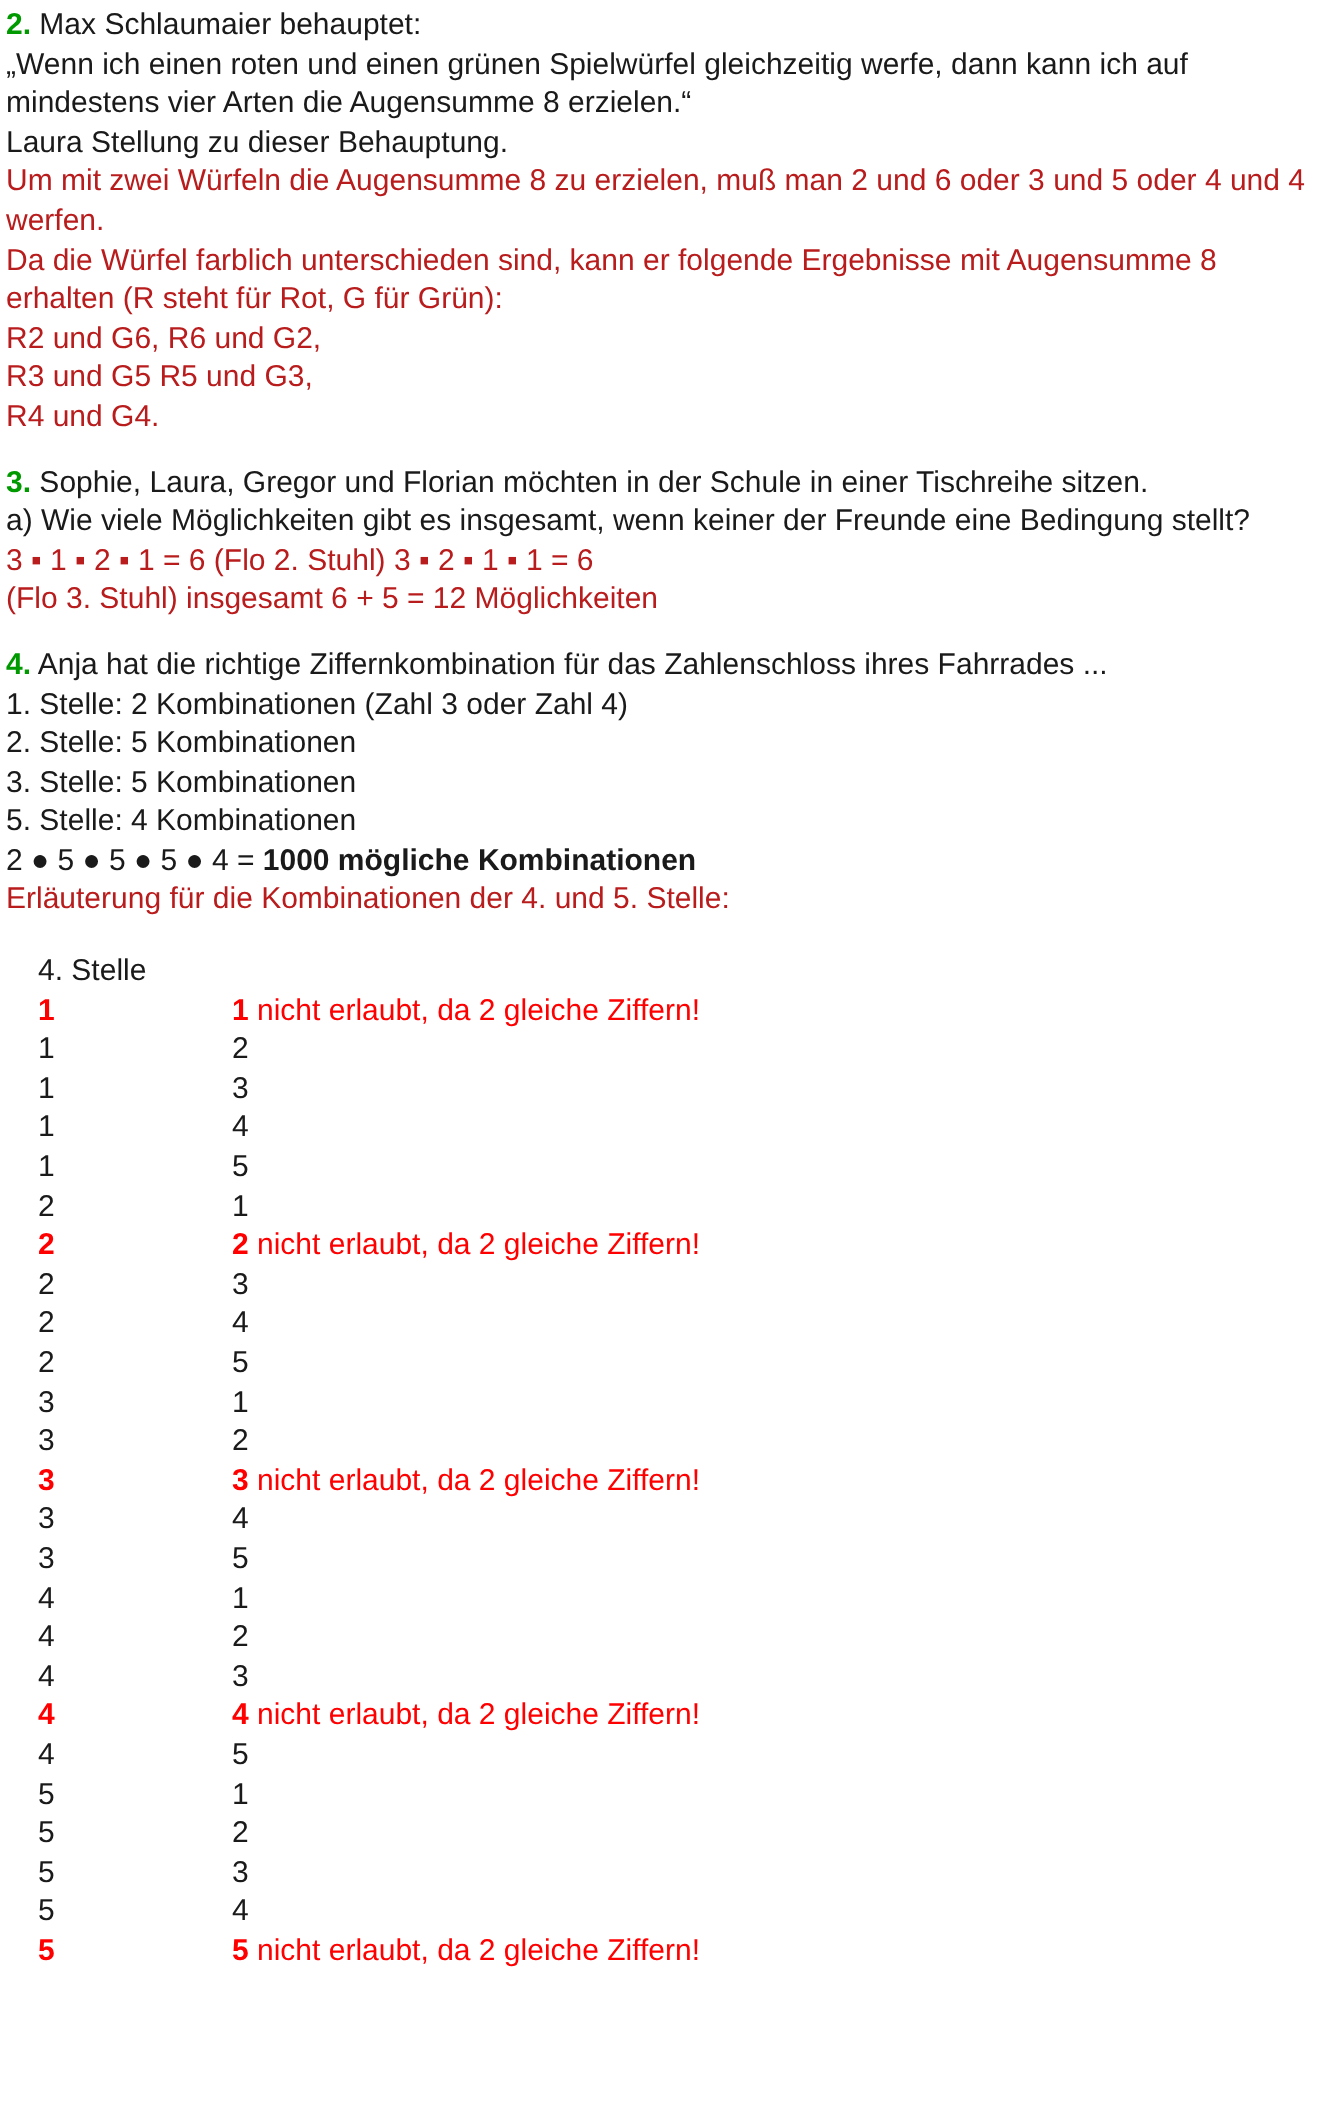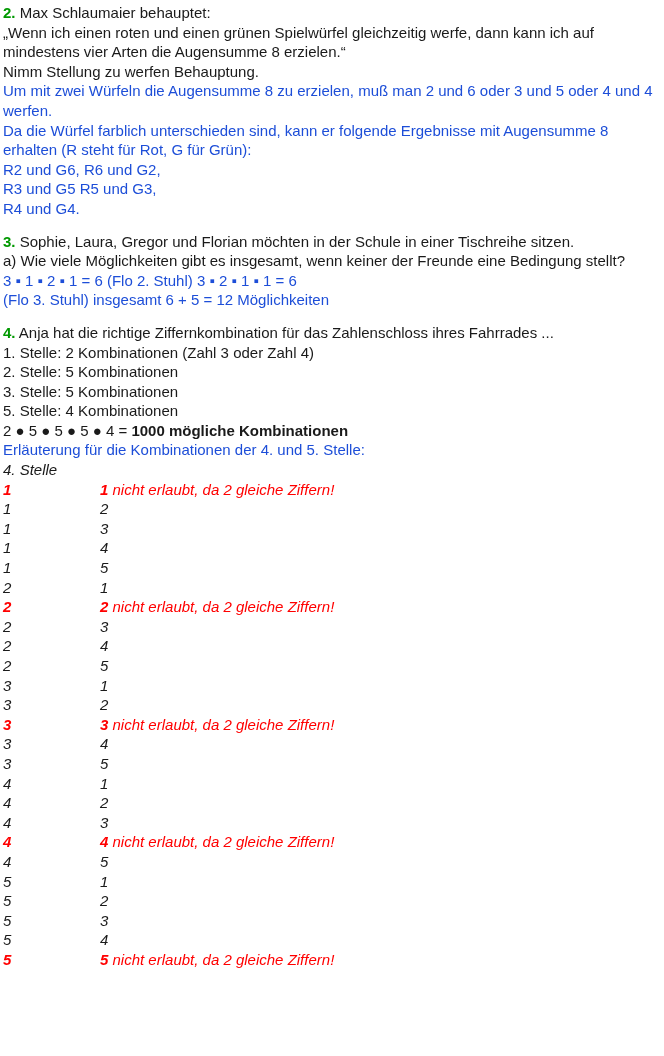--- a/index.html
+++ b/index.html
@@ -31,29 +31,28 @@
   .line {
     white-space: pre-wrap;
     margin: 0;
   }
   .line.wrap { white-space: normal; }
 
   .num-green {
     color: #009900;
     font-weight: bold;
   }
-  .red { color: #1d4ed8; }
+  .red { color: #b91c1c; }
   .black { color: #1a1a1a; }
   .bold { font-weight: bold; }
 
   
   .table {
-    margin: 0;
+    margin: 16px;
     padding: 0;
-    font-style: italic;
   }
   .trow {
     display: flex;
     align-items: baseline;
     height: 19.6px;
     line-height: 19.6px;
   }
   .c1 {
     width: 97px;
     flex: 0 0 97px;
@@ -70,21 +69,21 @@
   .d { display: inline; }
 </style>
 </head>
 <body>
 
 <div class="page">
 
   <div class="block">
     <div class="line wrap"><span class="num-green">2.</span><span class="black"> Max Schlaumaier behauptet:</span></div>
     <div class="line wrap black">„Wenn ich einen roten und einen grünen Spielwürfel gleichzeitig werfe, dann kann ich auf mindestens vier Arten die Augensumme 8 erzielen.“</div>
-    <div class="line wrap black">Nimm Stellung zu werfen Behauptung.</div>
+    <div class="line wrap black">Laura Stellung zu dieser Behauptung.</div>
     <div class="line wrap red">Um mit zwei Würfeln die Augensumme 8 zu erzielen, muß man 2 und 6 oder 3 und 5 oder 4 und 4 werfen.</div>
     <div class="line wrap red">Da die Würfel farblich unterschieden sind, kann er folgende Ergebnisse mit Augensumme 8 erhalten (R steht für Rot, G für Grün):</div>
     <div class="line red">R2 und G6, R6 und G2,</div>
     <div class="line red">R3 und G5 R5 und G3,</div>
     <div class="line red">R4 und G4.</div>
   </div>
 
   <div class="gap"></div>
 
   <div class="block">

